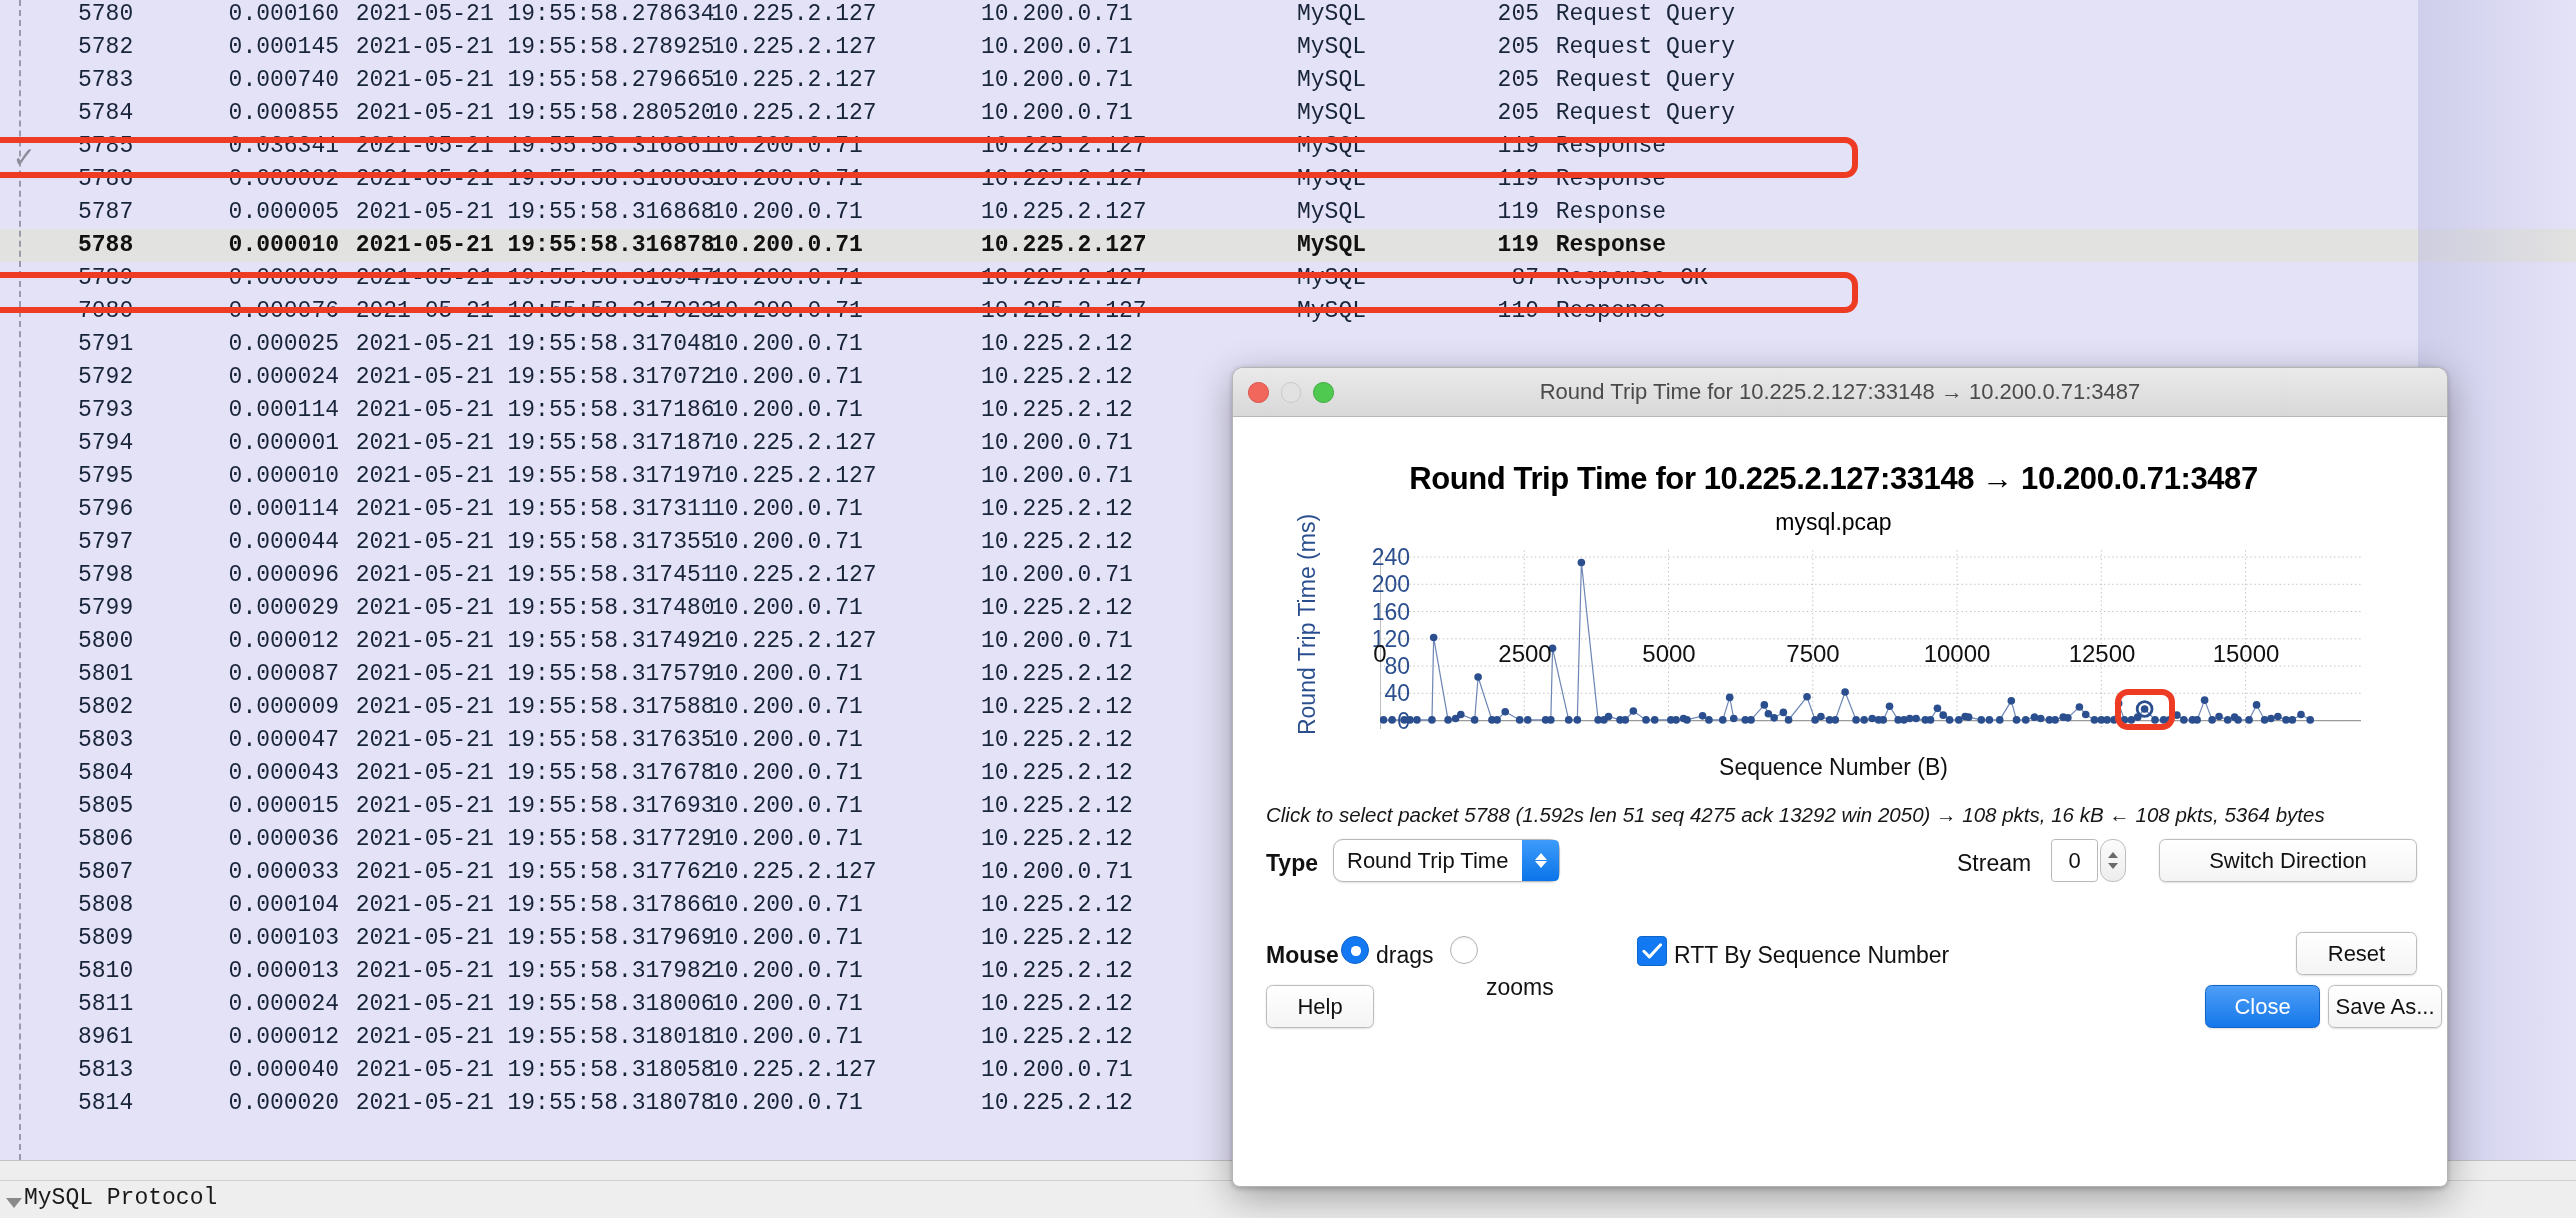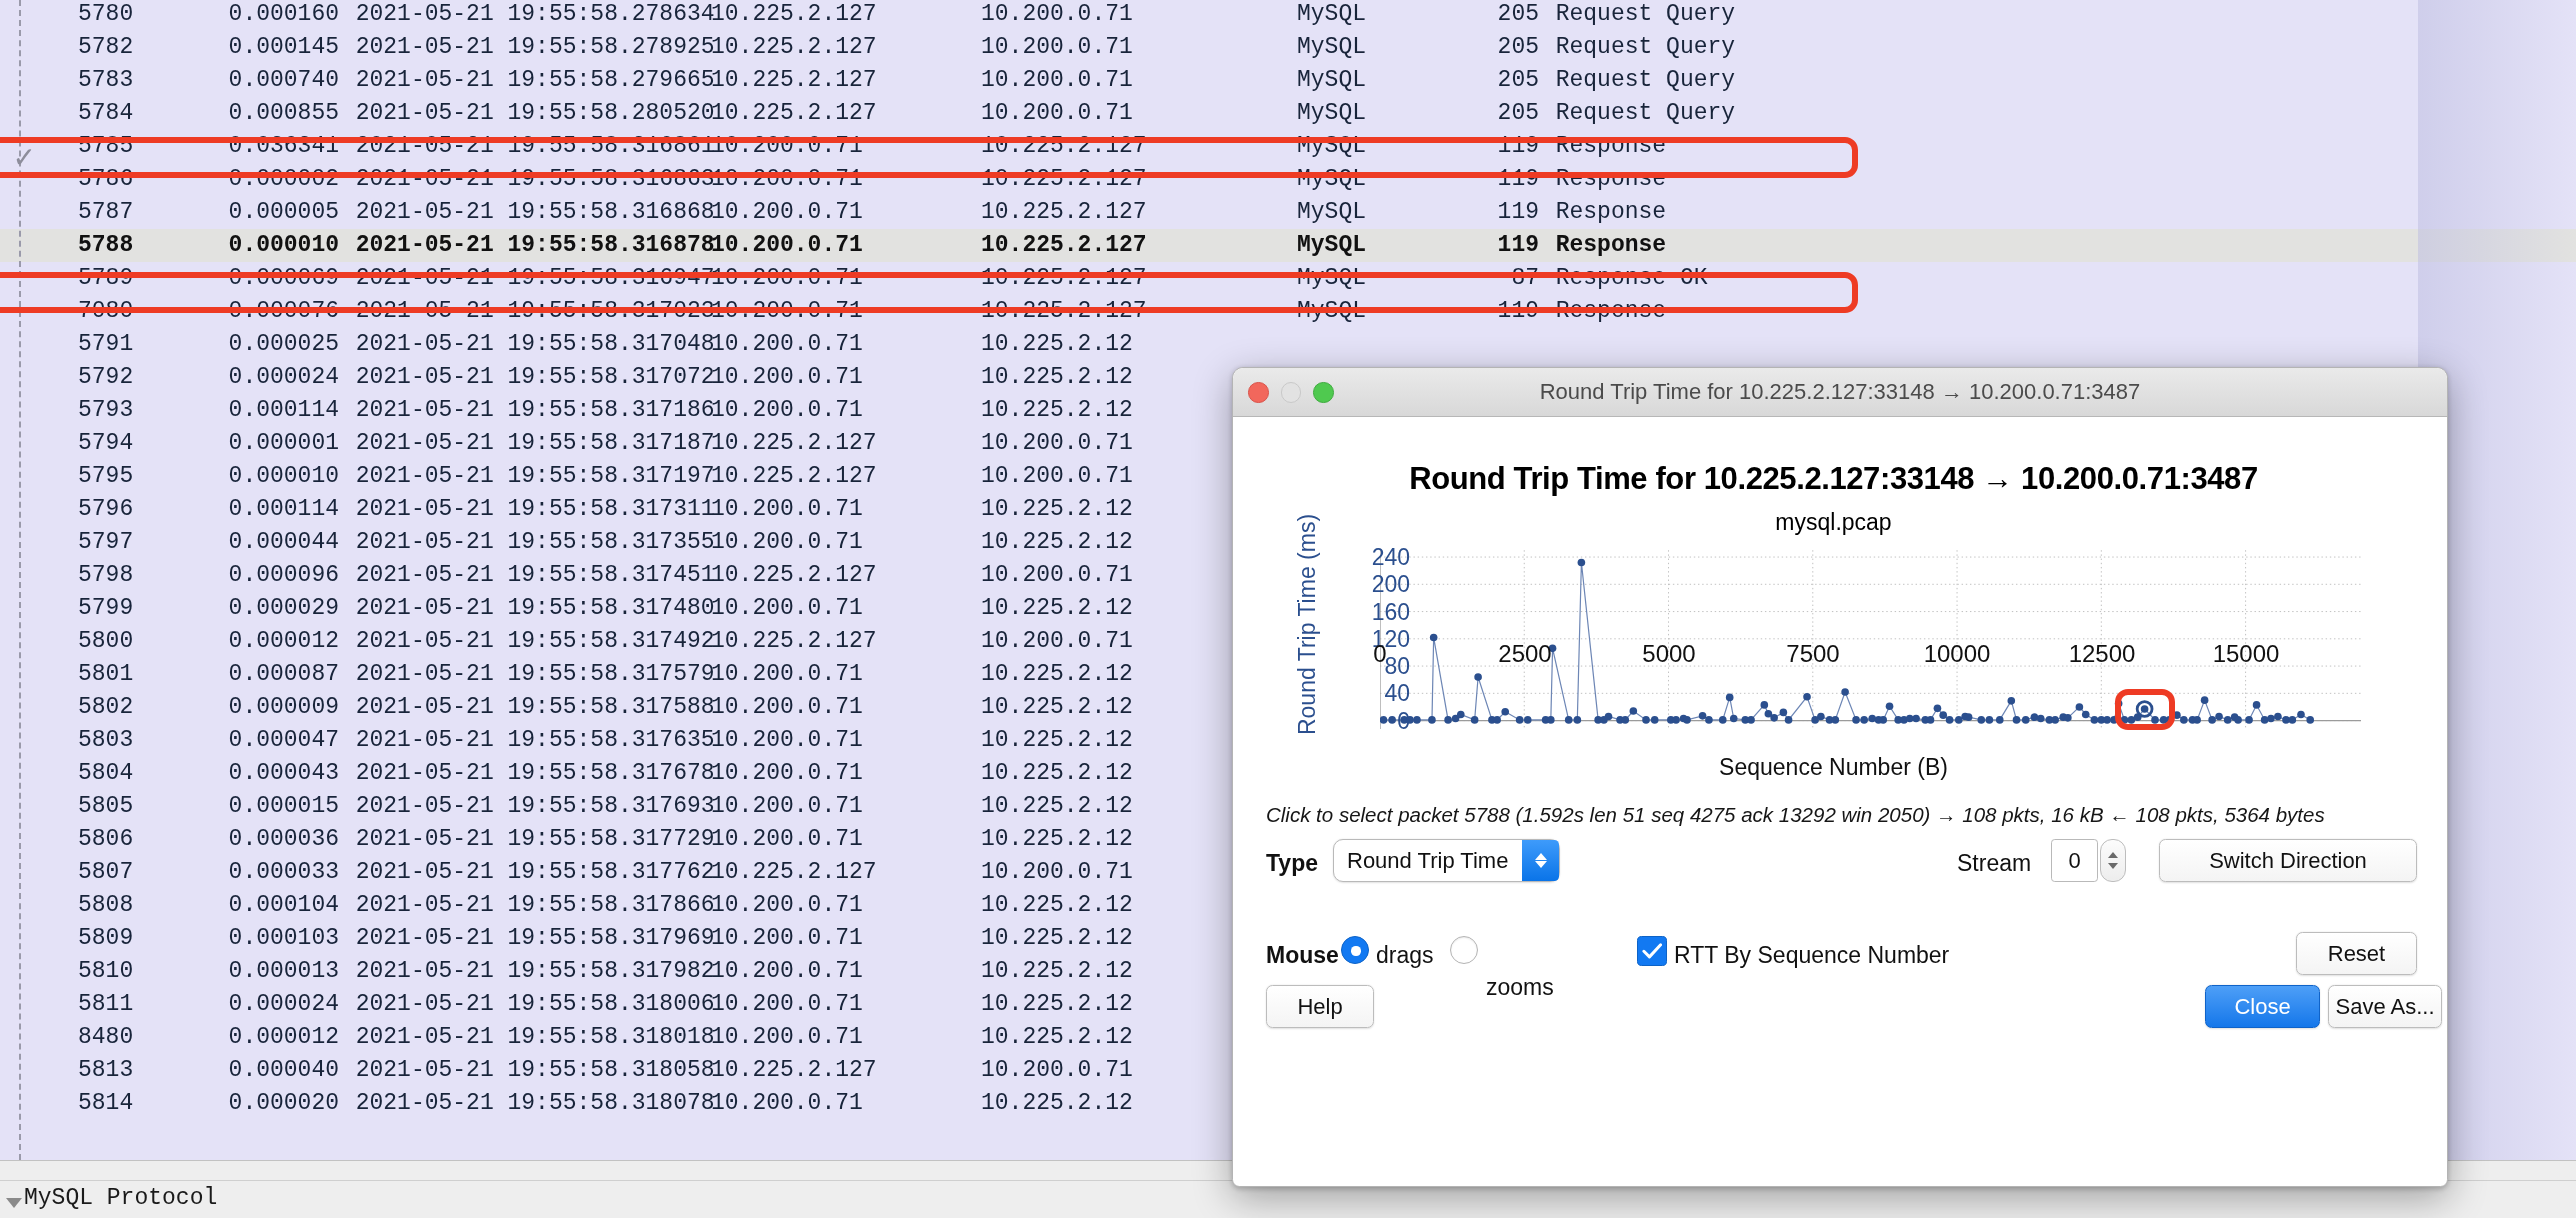--- a/index.html
+++ b/index.html
@@ -260,21 +260,21 @@
       <div class="prow"><span class="c-no">5802</span><span class="c-time">0.000009</span><span class="c-date">2021-05-21 19:55:58.317588</span><span class="c-src">10.200.0.71</span><span class="c-dst">10.225.2.12</span><span class="c-proto"></span><span class="c-len"></span><span class="c-info"></span></div>
       <div class="prow"><span class="c-no">5803</span><span class="c-time">0.000047</span><span class="c-date">2021-05-21 19:55:58.317635</span><span class="c-src">10.200.0.71</span><span class="c-dst">10.225.2.12</span><span class="c-proto"></span><span class="c-len"></span><span class="c-info"></span></div>
       <div class="prow"><span class="c-no">5804</span><span class="c-time">0.000043</span><span class="c-date">2021-05-21 19:55:58.317678</span><span class="c-src">10.200.0.71</span><span class="c-dst">10.225.2.12</span><span class="c-proto"></span><span class="c-len"></span><span class="c-info"></span></div>
       <div class="prow"><span class="c-no">5805</span><span class="c-time">0.000015</span><span class="c-date">2021-05-21 19:55:58.317693</span><span class="c-src">10.200.0.71</span><span class="c-dst">10.225.2.12</span><span class="c-proto"></span><span class="c-len"></span><span class="c-info"></span></div>
       <div class="prow"><span class="c-no">5806</span><span class="c-time">0.000036</span><span class="c-date">2021-05-21 19:55:58.317729</span><span class="c-src">10.200.0.71</span><span class="c-dst">10.225.2.12</span><span class="c-proto"></span><span class="c-len"></span><span class="c-info"></span></div>
       <div class="prow"><span class="c-no">5807</span><span class="c-time">0.000033</span><span class="c-date">2021-05-21 19:55:58.317762</span><span class="c-src">10.225.2.127</span><span class="c-dst">10.200.0.71</span><span class="c-proto"></span><span class="c-len"></span><span class="c-info"></span></div>
       <div class="prow"><span class="c-no">5808</span><span class="c-time">0.000104</span><span class="c-date">2021-05-21 19:55:58.317866</span><span class="c-src">10.200.0.71</span><span class="c-dst">10.225.2.12</span><span class="c-proto"></span><span class="c-len"></span><span class="c-info"></span></div>
       <div class="prow"><span class="c-no">5809</span><span class="c-time">0.000103</span><span class="c-date">2021-05-21 19:55:58.317969</span><span class="c-src">10.200.0.71</span><span class="c-dst">10.225.2.12</span><span class="c-proto"></span><span class="c-len"></span><span class="c-info"></span></div>
       <div class="prow"><span class="c-no">5810</span><span class="c-time">0.000013</span><span class="c-date">2021-05-21 19:55:58.317982</span><span class="c-src">10.200.0.71</span><span class="c-dst">10.225.2.12</span><span class="c-proto"></span><span class="c-len"></span><span class="c-info"></span></div>
       <div class="prow"><span class="c-no">5811</span><span class="c-time">0.000024</span><span class="c-date">2021-05-21 19:55:58.318006</span><span class="c-src">10.200.0.71</span><span class="c-dst">10.225.2.12</span><span class="c-proto"></span><span class="c-len"></span><span class="c-info"></span></div>
-      <div class="prow"><span class="c-no">8480</span><span class="c-time">0.000012</span><span class="c-date">2021-05-21 19:55:58.318018</span><span class="c-src">10.200.0.71</span><span class="c-dst">10.225.2.12</span><span class="c-proto"></span><span class="c-len"></span><span class="c-info"></span></div>
+      <div class="prow"><span class="c-no">8961</span><span class="c-time">0.000012</span><span class="c-date">2021-05-21 19:55:58.318018</span><span class="c-src">10.200.0.71</span><span class="c-dst">10.225.2.12</span><span class="c-proto"></span><span class="c-len"></span><span class="c-info"></span></div>
       <div class="prow"><span class="c-no">5813</span><span class="c-time">0.000040</span><span class="c-date">2021-05-21 19:55:58.318058</span><span class="c-src">10.225.2.127</span><span class="c-dst">10.200.0.71</span><span class="c-proto"></span><span class="c-len"></span><span class="c-info"></span></div>
       <div class="prow"><span class="c-no">5814</span><span class="c-time">0.000020</span><span class="c-date">2021-05-21 19:55:58.318078</span><span class="c-src">10.200.0.71</span><span class="c-dst">10.225.2.12</span><span class="c-proto"></span><span class="c-len"></span><span class="c-info"></span></div>
     </div>
   <div id="gutter-dash"></div>
   <div id="row-tick">✓</div>
   <div id="list-shade"></div>
 </div>
 
 <div class="annot" style="left:-13px;top:137px;width:1871px;height:41px;"></div>
 <div class="annot" style="left:-13px;top:272px;width:1871px;height:41px;"></div>

